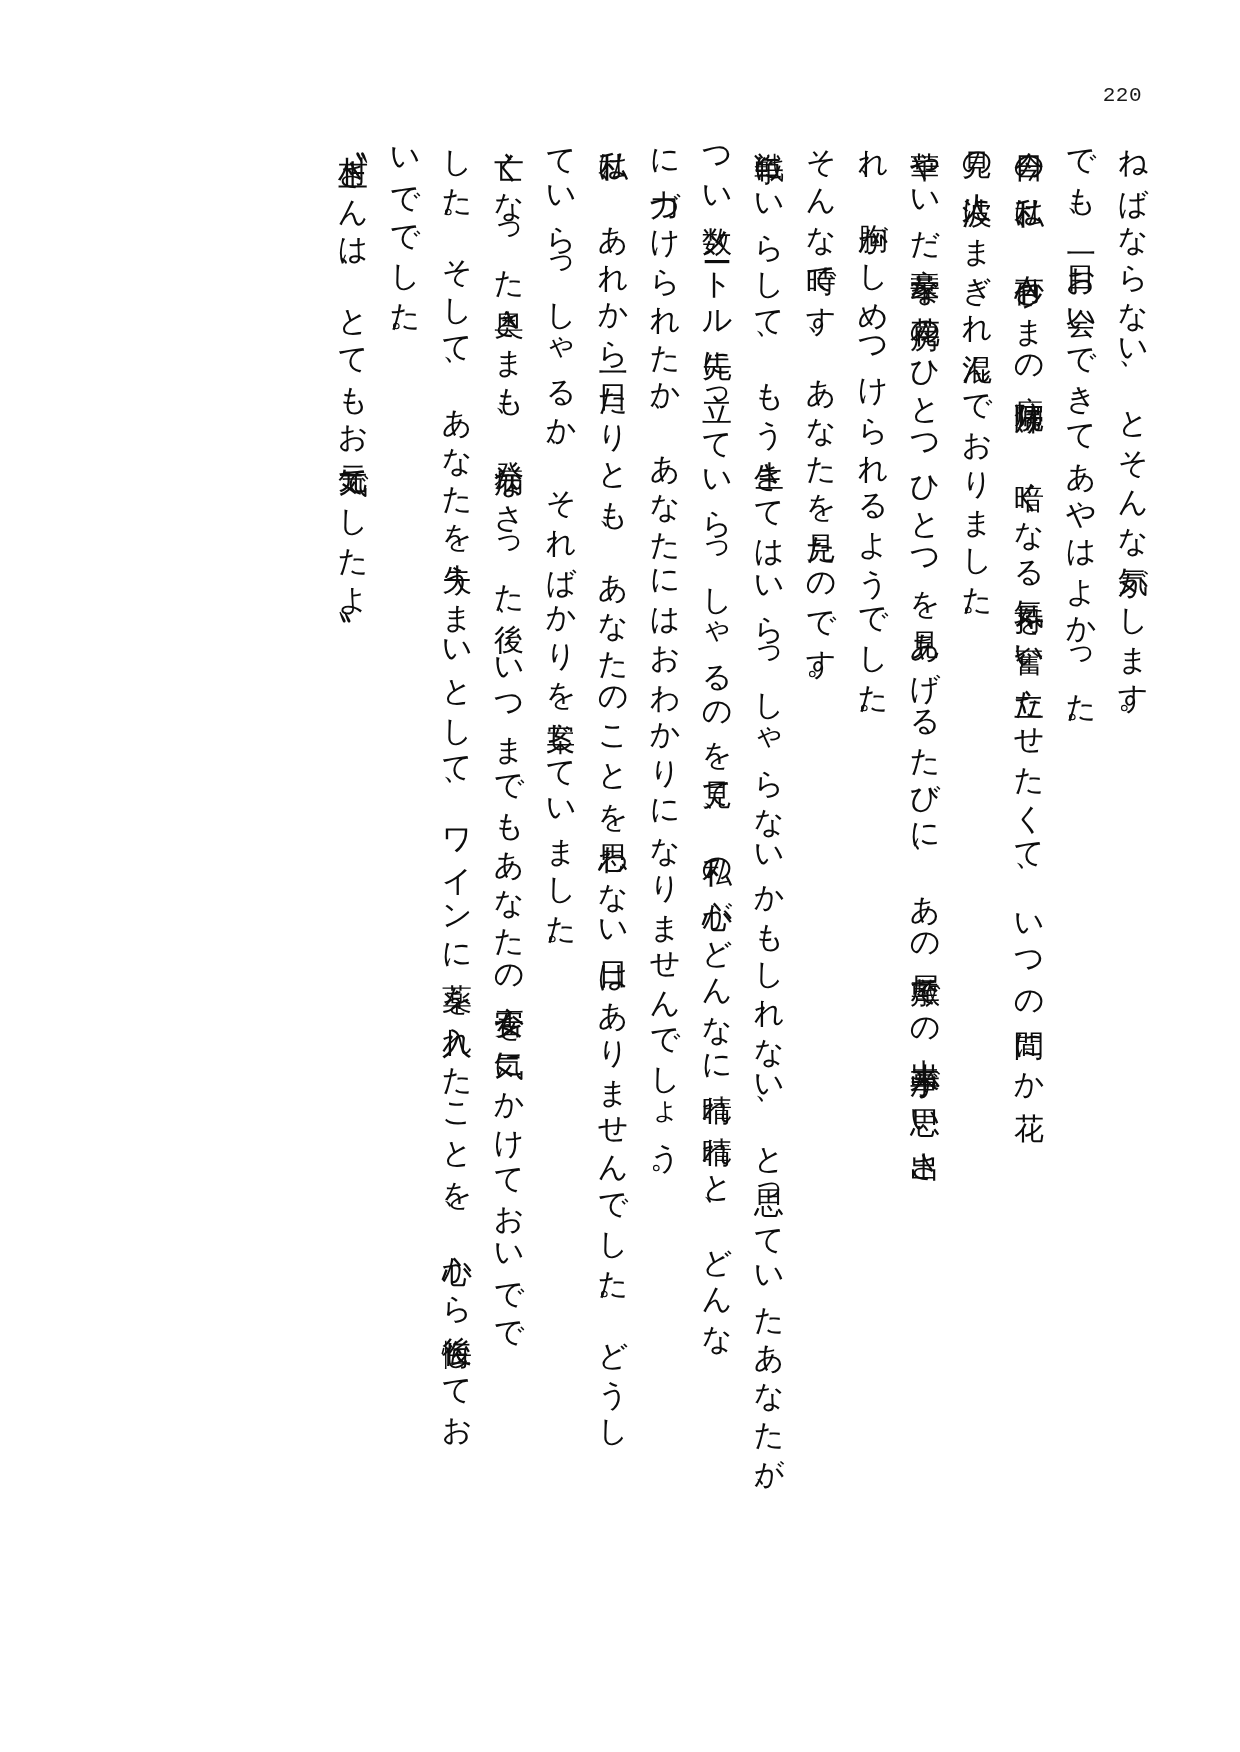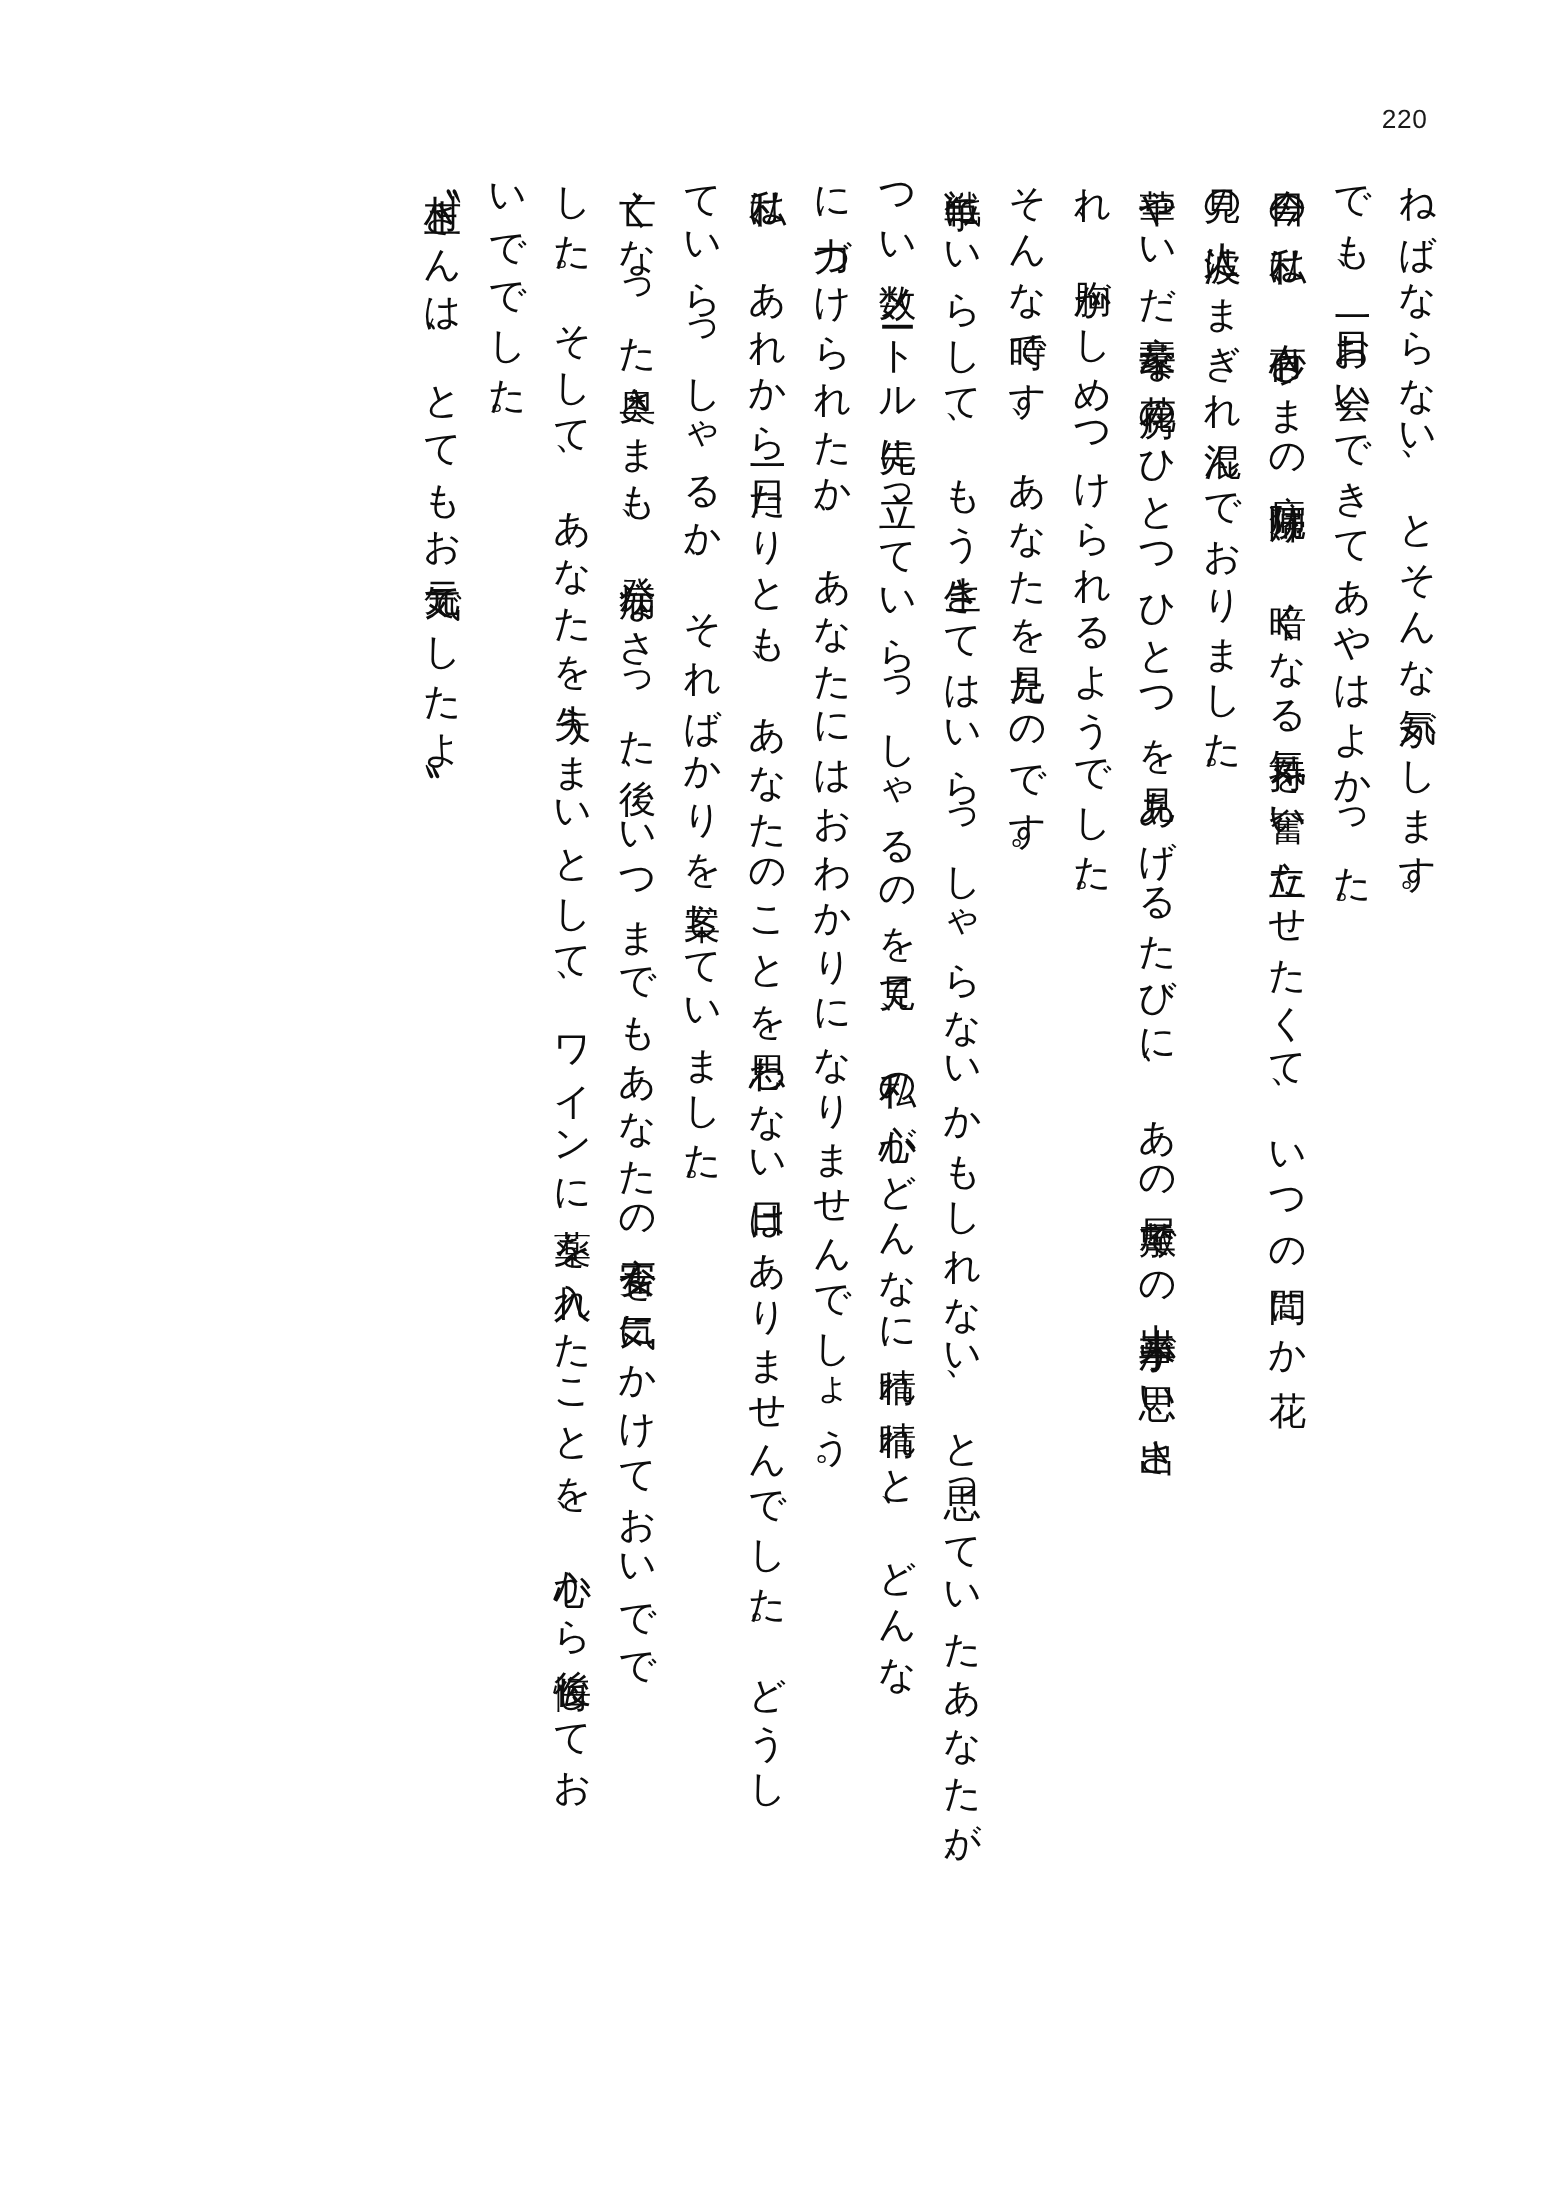--- a/index.html
+++ b/index.html
@@ -21,21 +21,21 @@
     inset: 0;
   }
 
   .page-number {
     position: absolute;
     top: 84px;
     right: 98px;
     font-size: 21px;
     letter-spacing: 0.5px;
     color: #1a1a1a;
-    font-family: Liberation Sans, sans-serif;
+    font-family: Liberation Mono, monospace;
   }
 
   
   .vtext {
     position: absolute;
     top: 128px;
     right: 92px;
     left: 150px;
     height: 1430px;
     display: flex;

